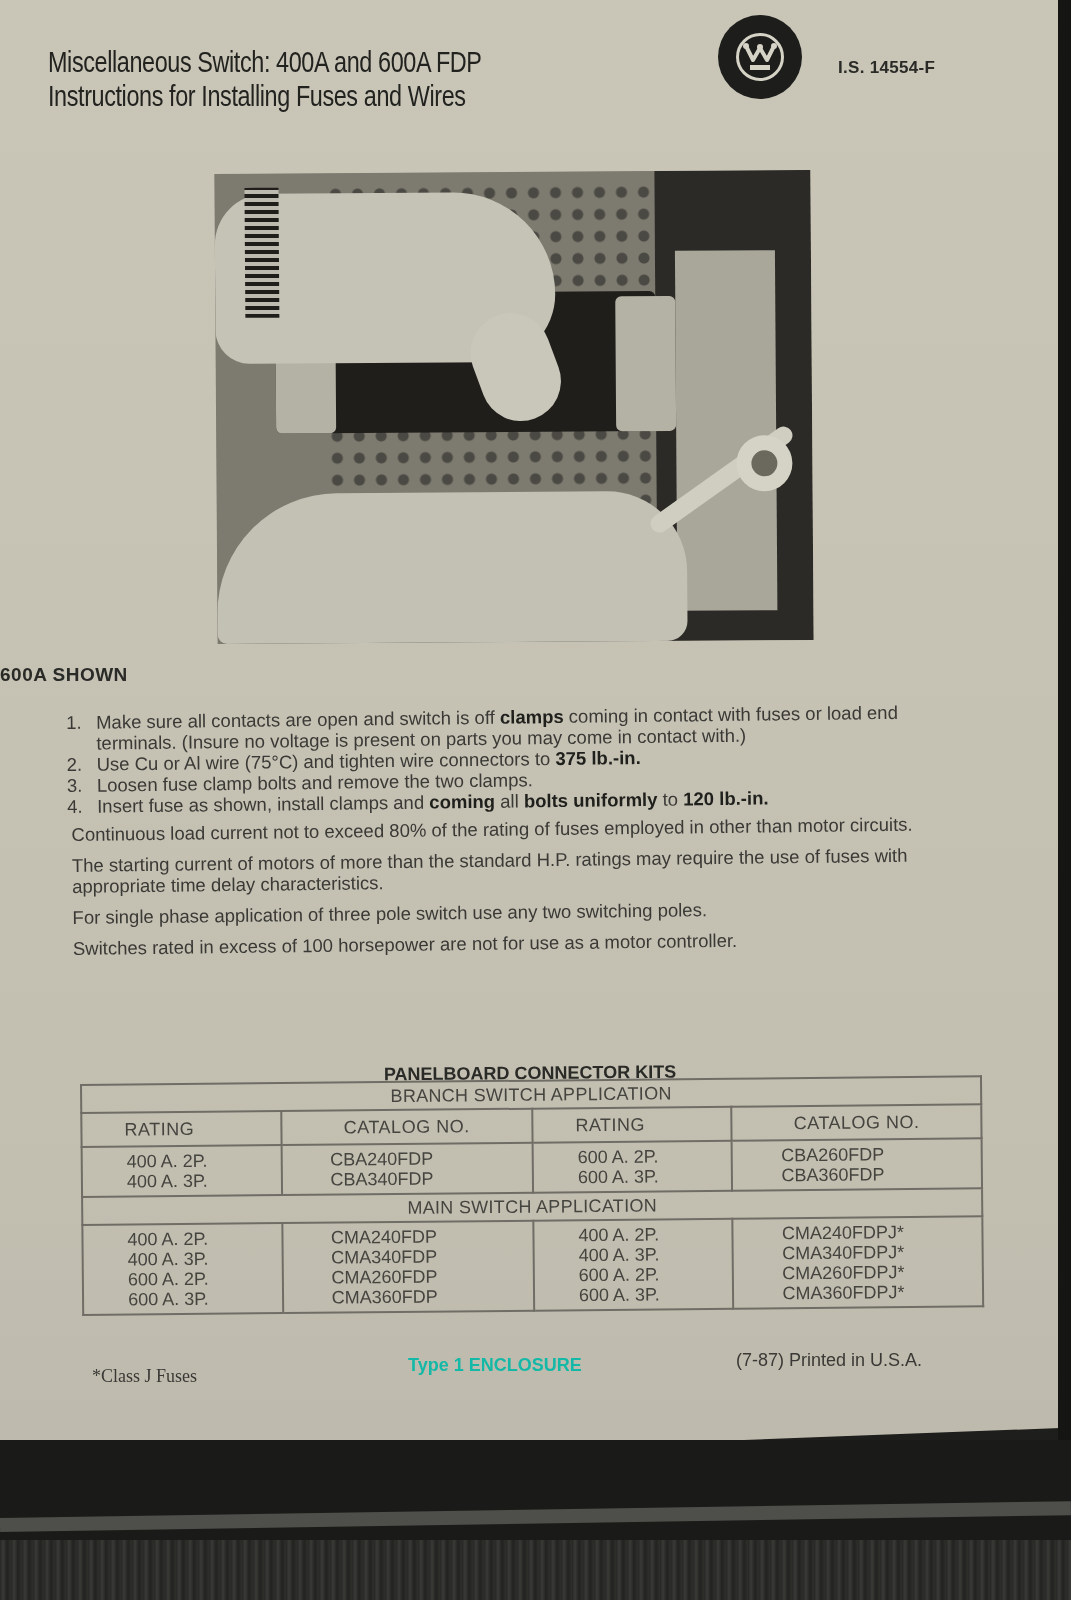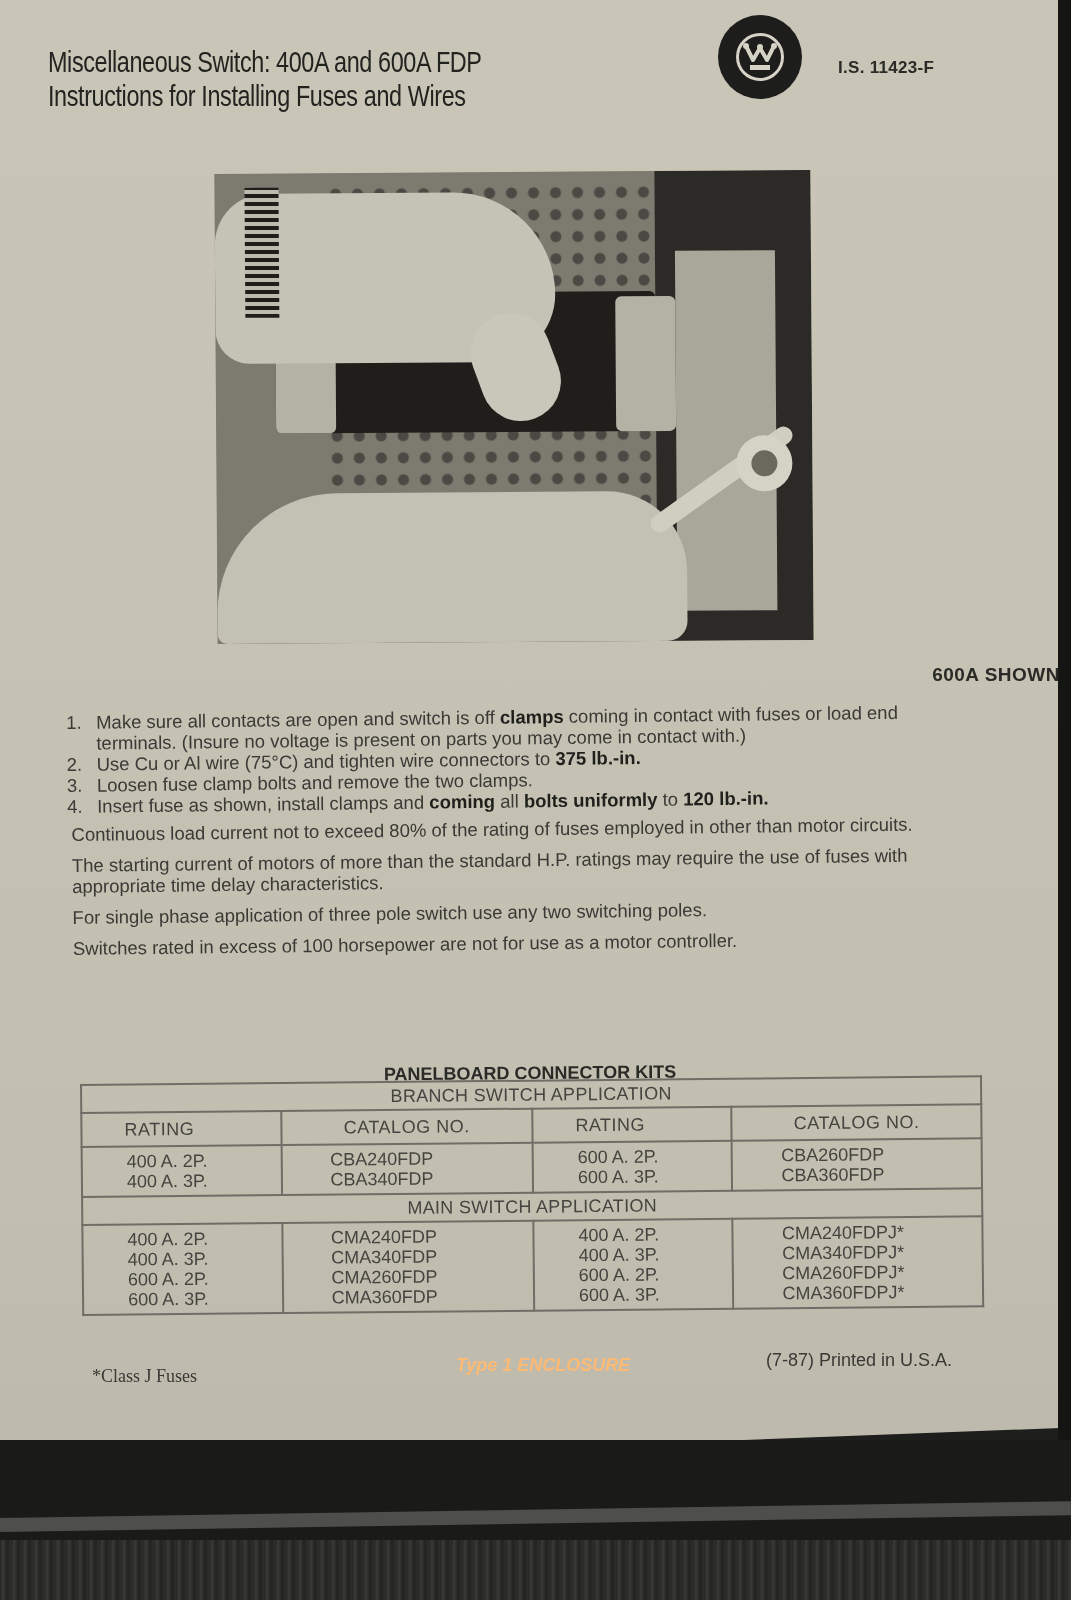--- a/index.html
+++ b/index.html
@@ -87,21 +87,21 @@
     .photo .hand-top { position: absolute; left: 0; top: 20px; width: 340px; height: 170px; background: #c5c2b6; border-radius: 60px 120px 80px 40px; }
     .photo .finger { position: absolute; left: 260px; top: 140px; width: 80px; height: 110px; background: #c9c6ba; border-radius: 40px; transform: rotate(-20deg); }
     .photo .watch { position: absolute; left: 30px; top: 14px; width: 34px; height: 130px; background: repeating-linear-gradient(0deg, #1f1e1b 0 4px, #bdbab0 4px 8px); }
     .photo .hand-bottom { position: absolute; left: 0; top: 320px; width: 470px; height: 150px; background: #c3c0b4; border-radius: 120px 80px 20px 10px; }
     .photo .wrench { position: absolute; left: 420px; top: 300px; width: 170px; height: 18px; background: #d0cdc1; border-radius: 9px; transform: rotate(-35deg); }
     .photo .wrench-head { position: absolute; left: 520px; top: 265px; width: 56px; height: 56px; background: #d5d2c6; border-radius: 50%; }
     .photo .wrench-hole { position: absolute; left: 535px; top: 280px; width: 26px; height: 26px; background: #6b685e; border-radius: 50%; }
 
     .caption {
       position: absolute; left: 0; width: 1060px; top: 664px;
-      text-align: right; font-size: 19px; font-weight: bold; color: #2a2a27;
+      text-align: left; font-size: 19px; font-weight: bold; color: #2a2a27;
       letter-spacing: 0.5px;
     }
 
     
     .body-text {
       position: absolute; left: 66px; top: 712px; width: 910px;
       font-size: 18.5px; line-height: 21px; color: #3a3935;
       transform: rotate(-0.7deg); transform-origin: left top;
     }
     .step { display: flex; }
@@ -133,22 +133,22 @@
       text-align: center; height: 28px; letter-spacing: 0.3px;
     }
     .kit-table .col-head { height: 34px; padding-left: 42px; text-align: left; letter-spacing: 0.5px; }
     .kit-table .col-head.center { text-align: center; padding-left: 0; }
     .kit-table .cell { padding: 4px 0 4px 44px; line-height: 20px; }
     .kit-table .cell.cat { padding-left: 48px; }
     .kit-table .cell div { white-space: nowrap; }
 
     .footer { position: absolute; top: 1355px; font-size: 18px; color: #3a3935; }
     .footnote { left: 92px; top: 1366px; font-family: Liberation Serif, serif; }
-    .enclosure { left: 456px; font-weight: bold; color: #fdba74; font-style: italic; }
-    .printed { left: 766px; top: 1350px; text-align: right; }
+    .enclosure { left: 408px; font-weight: bold; color: #14b8a6; }
+    .printed { left: 736px; top: 1350px; text-align: right; }
   </style>
 </head>
 <body>
 
 <div class="paper"></div>
 <div class="right-edge"></div>
 <div class="bottom-dark"></div>
 <div class="bottom-ledge"></div>
 <div class="bottom-texture"></div>
 
@@ -162,21 +162,21 @@
     <svg width="34" height="30" viewBox="0 0 34 30">
       <path d="M3 4 L10 18 L17 6 L24 18 L31 4" stroke="#d5d2c6" stroke-width="4" fill="none" stroke-linejoin="round"></path>
       <circle cx="3" cy="4" r="3" fill="#d5d2c6"></circle>
       <circle cx="17" cy="5" r="3" fill="#d5d2c6"></circle>
       <circle cx="31" cy="4" r="3" fill="#d5d2c6"></circle>
       <rect x="7" y="23" width="20" height="5" fill="#d5d2c6"></rect>
     </svg>
   </div>
 </div>
 
-<div class="doc-number">I.S. 11423-F</div>
+<div class="doc-number">I.S. 14554-F</div>
 
 <div class="photo">
   <div class="bg-panel"></div>
   <div class="perf"></div>
   <div class="rail-right"></div>
   <div class="bracket"></div>
   <div class="fuse-body"></div>
   <div class="ferrule-l"></div>
   <div class="ferrule-r"></div>
   <div class="hand-top"></div>

